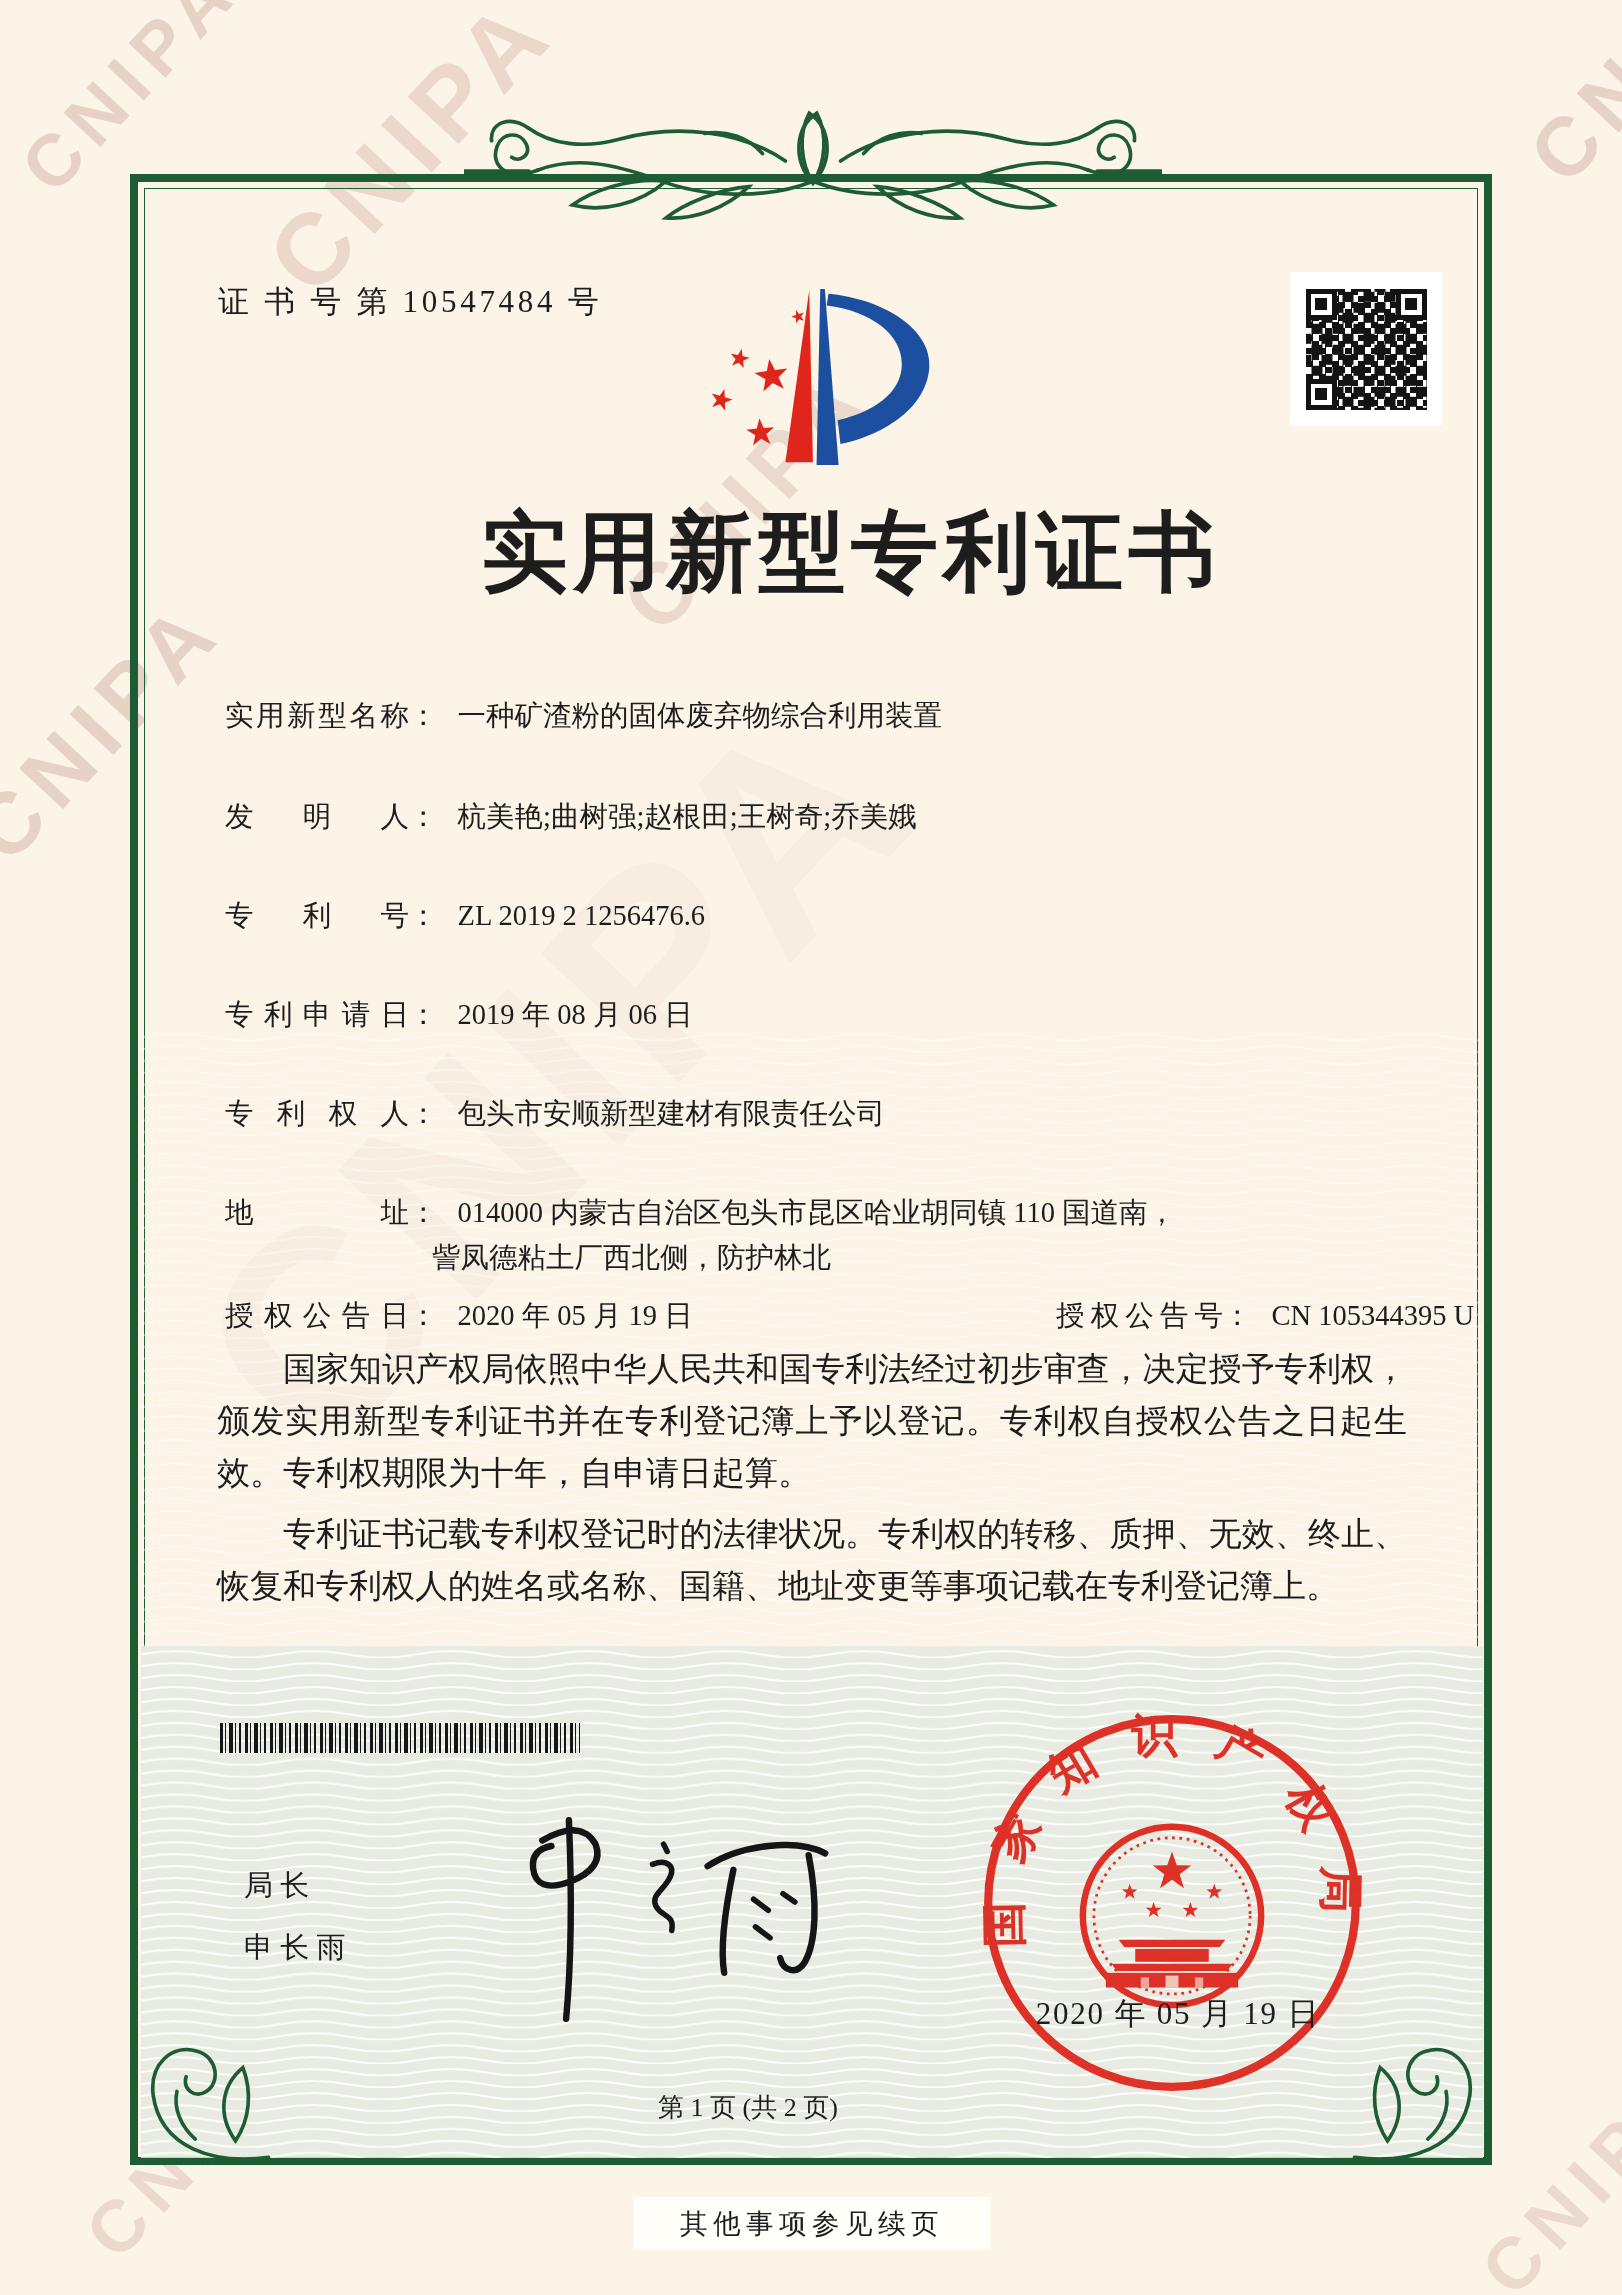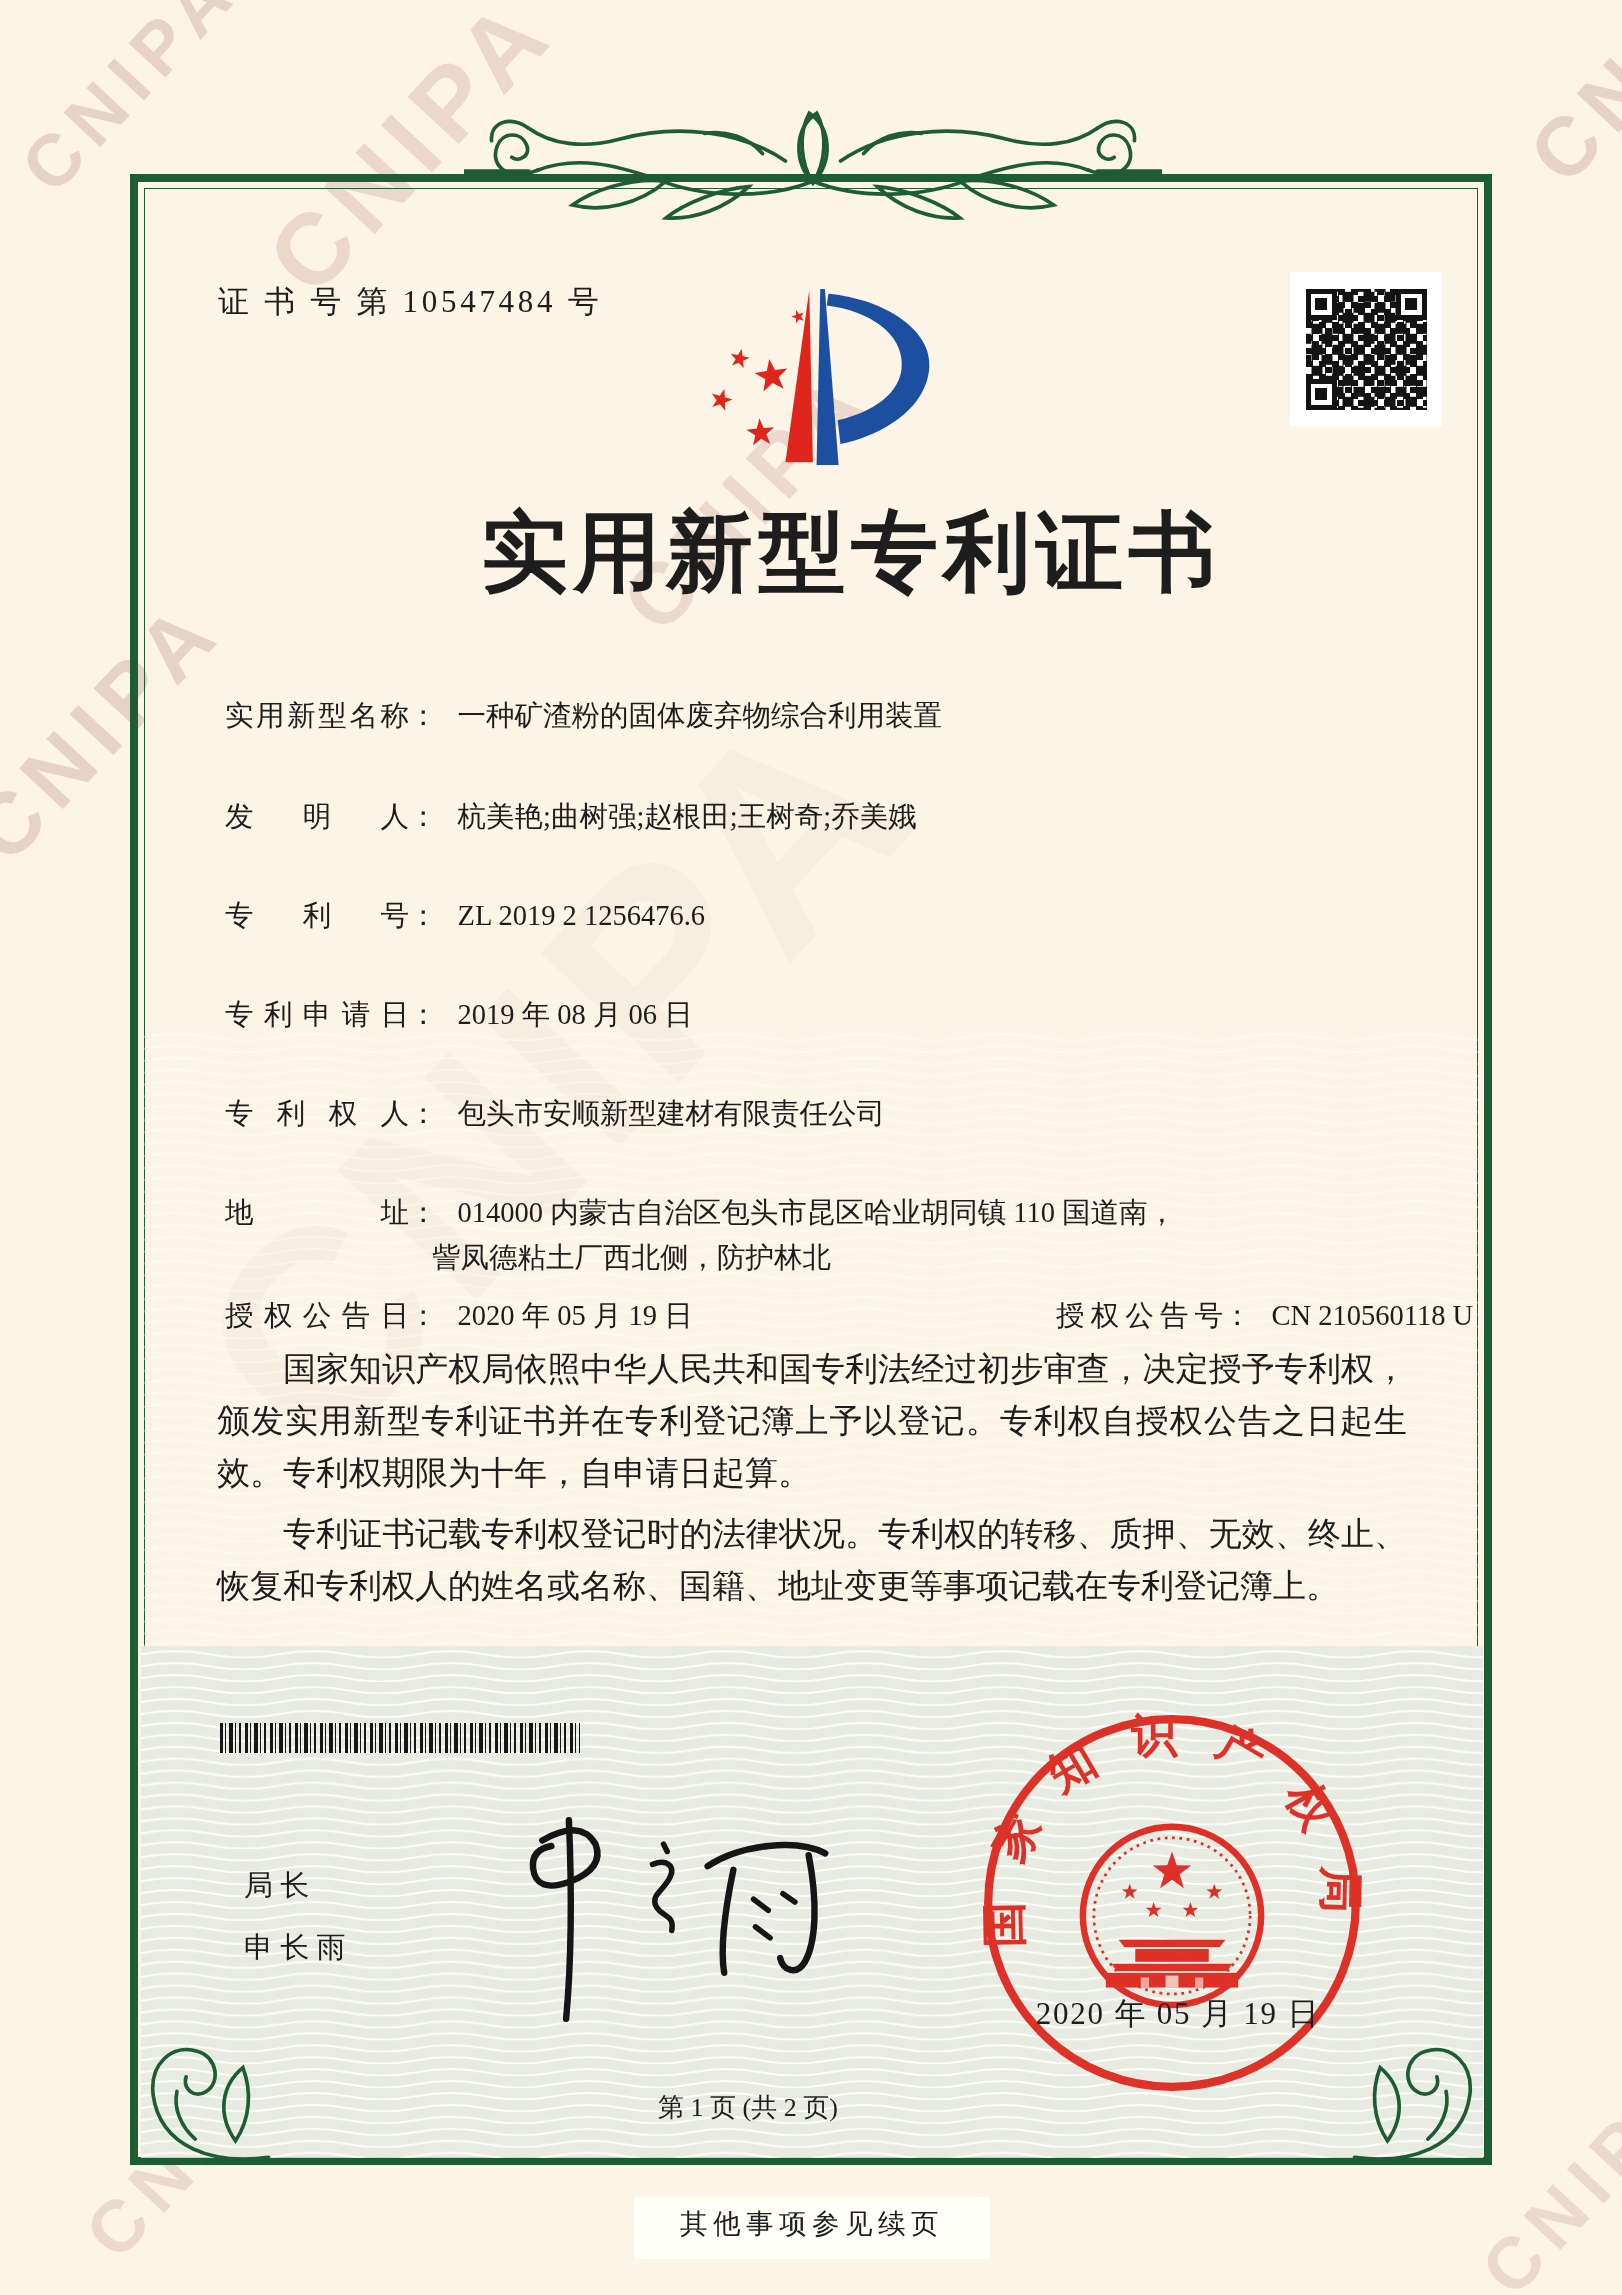--- a/index.html
+++ b/index.html
@@ -59,21 +59,21 @@
         #161616 14.7px 15.6px,rgba(0,0,0,0) 15.6px 19px,#161616 19px 21px,rgba(0,0,0,0) 21px 25px);}
 
   .officer{position:absolute;left:244px;font-size:29px;letter-spacing:7.3px;
       font-family:"Liberation Sans","DejaVu Sans",sans-serif;}
 
   .seal-date{position:absolute;left:973px;top:1993px;width:410px;text-align:center;
       font-size:31px;letter-spacing:1.8px;z-index:4;}
 
   .page-info{position:absolute;left:130px;top:2090px;width:1236px;text-align:center;font-size:26px;}
 
-  .bottom-note{position:absolute;left:634px;top:2197px;width:356px;height:62px;background:#fffef9;
+  .bottom-note{position:absolute;left:634px;top:2197px;width:356px;height:53px;background:#fffef9;
       text-align:center;line-height:53px;font-size:27.5px;letter-spacing:5.5px;z-index:3;}
 
   svg{display:block;}
 </style>
 </head>
 <body>
 
 <div class="page">
 
   <span class="wm" style="left:-9.2px;top:37px;font-size:73px;">CNIPA</span>
@@ -184,21 +184,21 @@
     <div class="frow" style="top:1087px;">
       <span class="flabel">专利权人</span><span class="colon">：</span><span class="fval">包头市安顺新型建材有限责任公司</span>
     </div>
     <div class="frow" style="top:1186px;">
       <span class="flabel">地址</span><span class="colon">：</span><span class="fval">014000 内蒙古自治区包头市昆区哈业胡同镇 110 国道南，</span>
     </div>
     <div class="addr2" style="top:1239px;">訾凤德粘土厂西北侧，防护林北</div>
     <div class="frow" style="top:1289px;">
       <span class="flabel">授权公告日</span><span class="colon">：</span><span class="fval">2020 年 05 月 19 日</span>
       <span class="pair2">
-        <span class="flabel">授权公告号</span><span class="colon">：</span><span class="fval">CN 210560118 U</span>
+        <span class="flabel">授权公告号</span><span class="colon">：</span><span class="fval">CN 105344395 U</span>
       </span>
     </div>
 
     <div class="body-text">
       <p>国家知识产权局依照中华人民共和国专利法经过初步审查，决定授予专利权，颁发实用新型专利证书并在专利登记簿上予以登记。专利权自授权公告之日起生效。专利权期限为十年，自申请日起算。</p>
       <p>专利证书记载专利权登记时的法律状况。专利权的转移、质押、无效、终止、恢复和专利权人的姓名或名称、国籍、地址变更等事项记载在专利登记簿上。</p>
     </div>
 
     <div class="barcode"></div>
 

